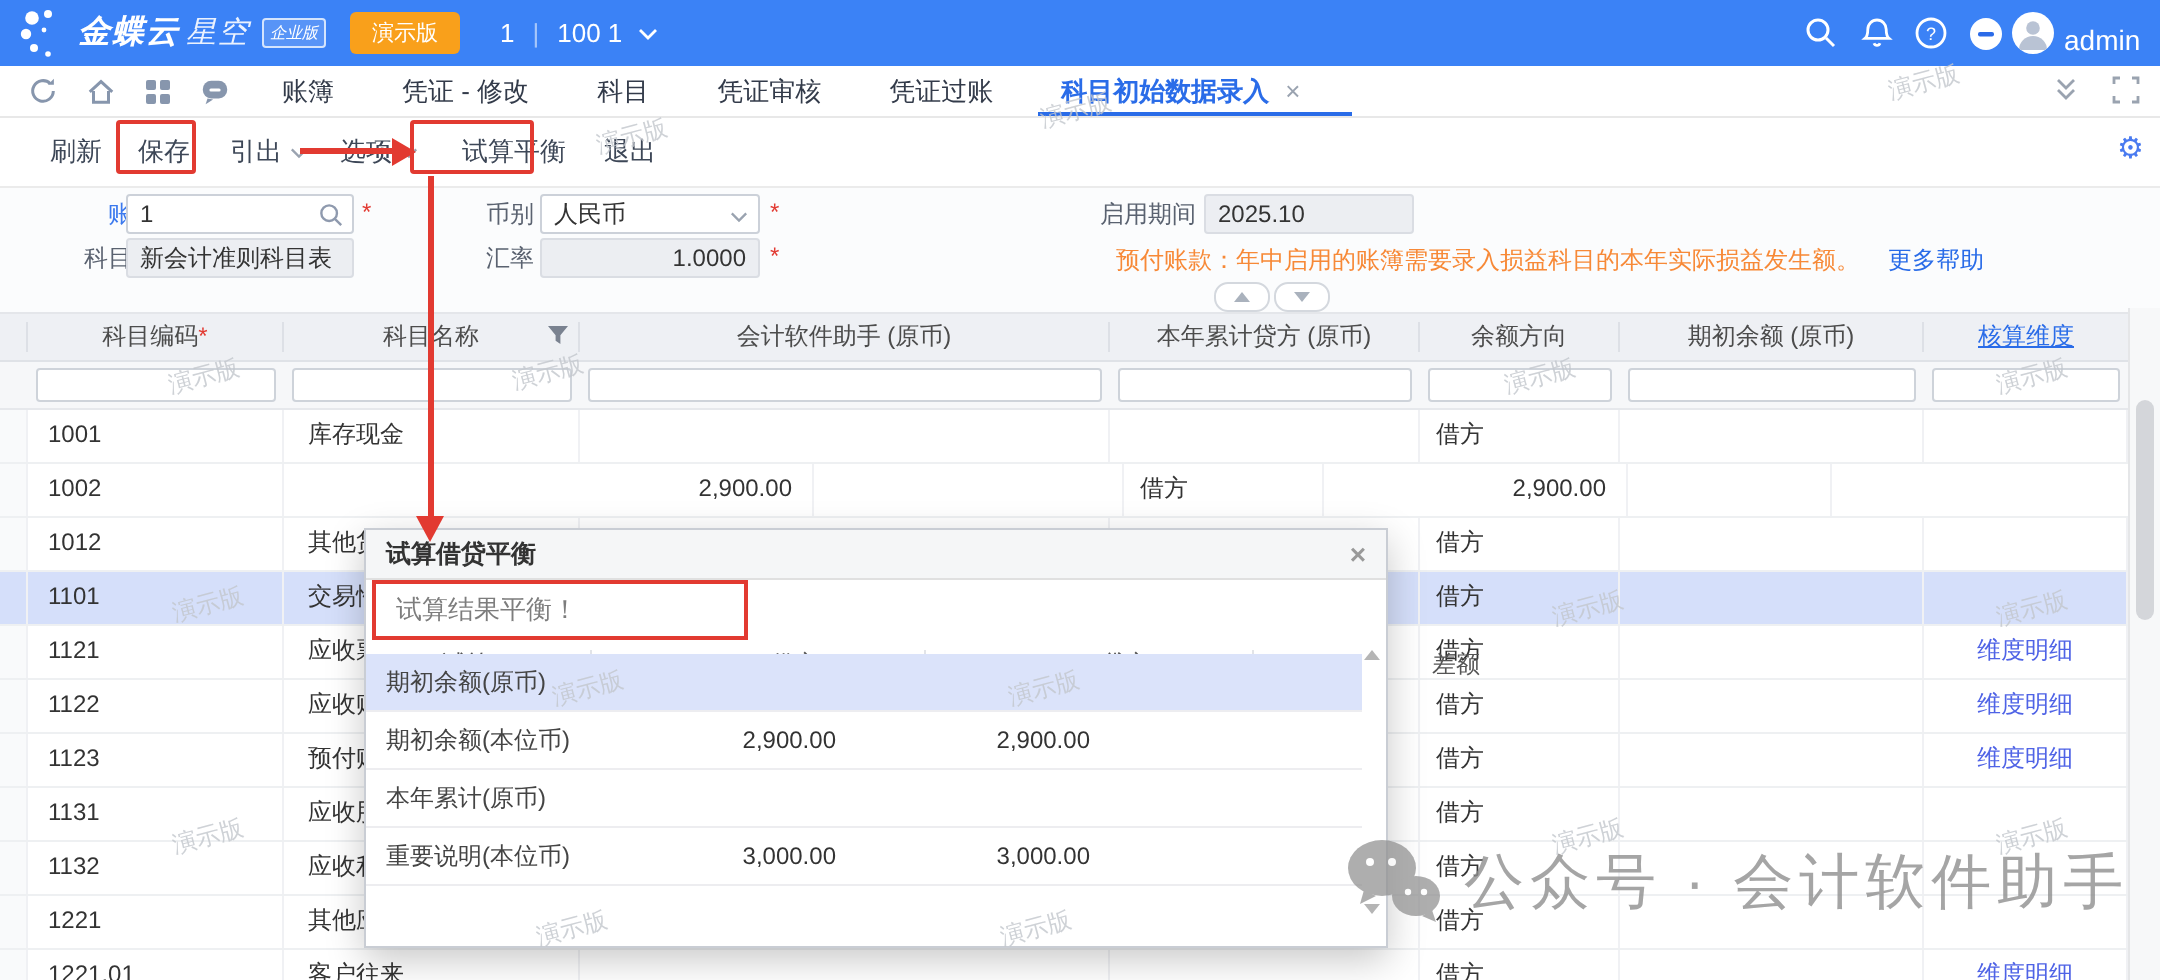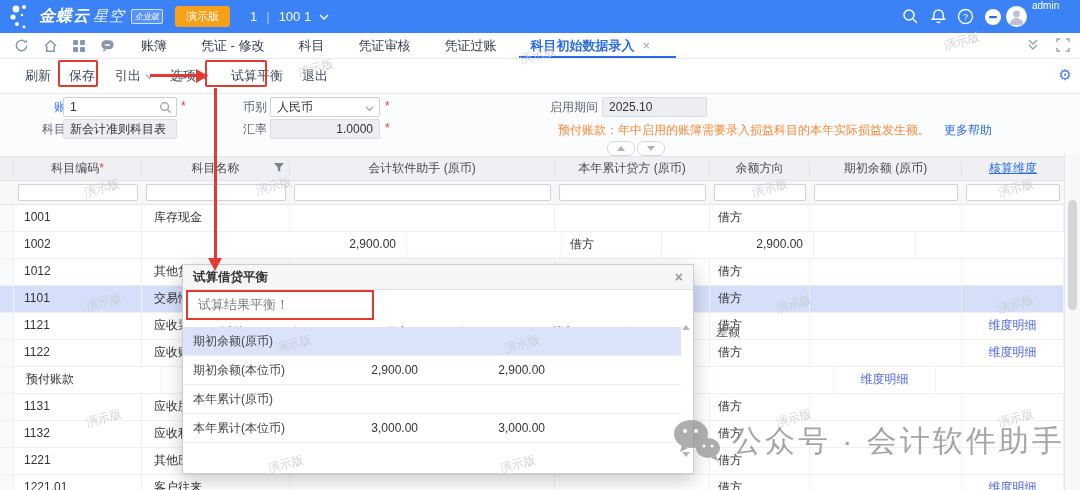--- a/index.html
+++ b/index.html
@@ -11,21 +11,21 @@
   .logo{margin-left:8px;}
   .brand{color:#fff;font-size:16px;font-weight:bold;font-style:italic;margin-left:5px;letter-spacing:1px;}
   .brand2{color:#fff;opacity:.9;font-weight:normal;font-size:15px;margin-left:3px;}
   .edition{color:#fff;font-size:8px;border:1px solid rgba(255,255,255,.75);background:rgba(255,255,255,.15);
            border-radius:2px;padding:1px 3px;margin-left:6px;font-style:italic;}
   .demo-badge{background:#f9a01b;color:#fff;font-size:11px;padding:3px 11px;border-radius:3px;margin-left:12px;}
   .orgwrap{color:#fff;font-size:13px;margin-left:20px;display:flex;align-items:center;}
   .orgdiv{opacity:.55;margin:0 9px;}
   .tb-ico{position:absolute;top:8px;width:18px;height:18px;}
   .avatar{position:absolute;top:6px;left:1006px;width:21px;height:21px;background:#fff;border-radius:50%;overflow:hidden;}
-  .adminname{position:absolute;top:0;left:1032px;color:#fff;font-size:10px;}
+  .adminname{position:absolute;top:12px;left:1032px;color:#fff;font-size:14px;}
   
   .tabbar{height:25px;background:#fff;border-bottom:1px solid #e8e8e8;display:flex;align-items:center;position:relative;}
   .tabbar .ticon{margin-left:14px;}
   .tabs{display:flex;align-items:center;margin-left:26px;gap:34px;font-size:13px;color:#333b4a;height:100%;}
   .tab{cursor:pointer;white-space:nowrap;height:100%;display:flex;align-items:center;position:relative;}
   .tab.active{color:#2a6ce8;font-weight:bold;}
   .tab.active::after{content:"";position:absolute;left:-12px;right:-26px;bottom:0;height:2px;background:#2a6ce8;}
   .tab .close{color:#9aa3b0;font-weight:normal;font-size:13px;margin-left:8px;}
   .tab-right{position:absolute;right:10px;top:5px;display:flex;gap:16px;}
   
@@ -390,20 +390,21 @@
       <div class="g-cell c3 num"></div>
       <div class="g-cell c4 num"></div>
       <div class="g-cell c5">借方</div>
       <div class="g-cell c6 num"></div>
       <div class="g-cell c7">
         <div class="dim-link">维度明细</div>
       </div>
     </div>
     <div class="g-row">
       <div class="g-cell c0"></div>
+      <div class="g-cell c1">1123</div>
       <div class="g-cell c2">预付账款</div>
       <div class="g-cell c3 num"></div>
       <div class="g-cell c4 num"></div>
       <div class="g-cell c5">借方</div>
       <div class="g-cell c6 num"></div>
       <div class="g-cell c7">
         <div class="dim-link">维度明细</div>
       </div>
     </div>
     <div class="g-row">
@@ -481,21 +482,21 @@
         <div class="d-cell num dc2">2,900.00</div>
         <div class="d-cell num dc3"></div>
       </div>
       <div class="d-row">
         <div class="d-cell item dc0">本年累计(原币)</div>
         <div class="d-cell num dc1"></div>
         <div class="d-cell num dc2"></div>
         <div class="d-cell num dc3"></div>
       </div>
       <div class="d-row">
-        <div class="d-cell item dc0">本年累计(本位币)</div>
+        <div class="d-cell item dc0">重要说明(本位币)</div>
         <div class="d-cell num dc1">3,000.00</div>
         <div class="d-cell num dc2">3,000.00</div>
         <div class="d-cell num dc3"></div>
       </div>
     </div>
   <div class="dlg-scroll">
     <span class="caret-up"></span>
     <span class="caret-dn"></span>
   </div>
 </div>

